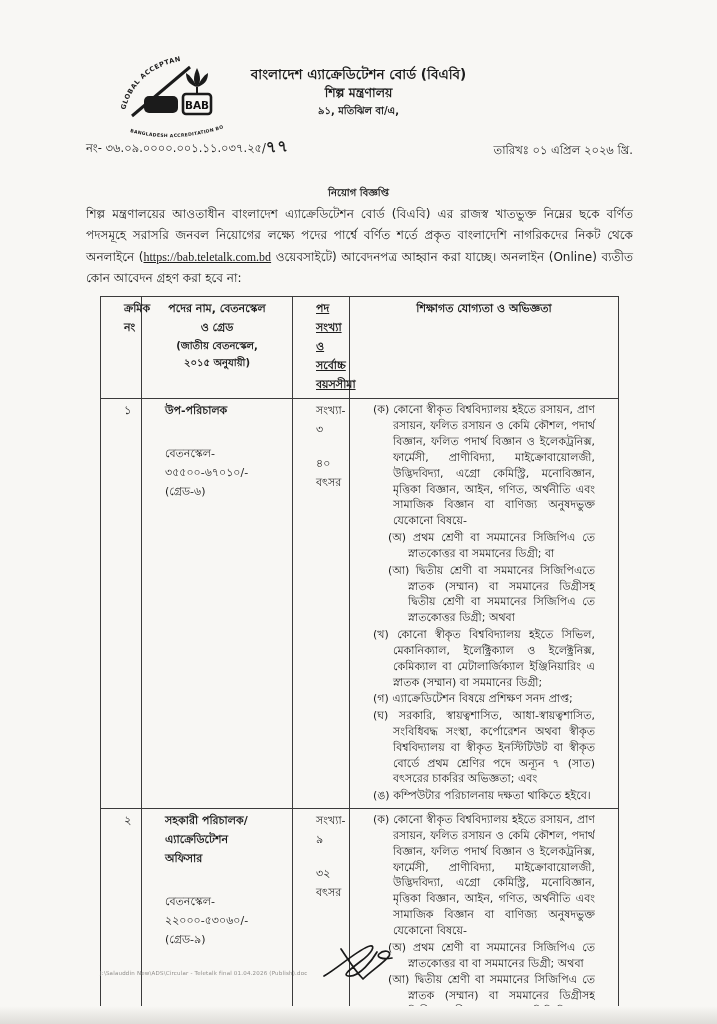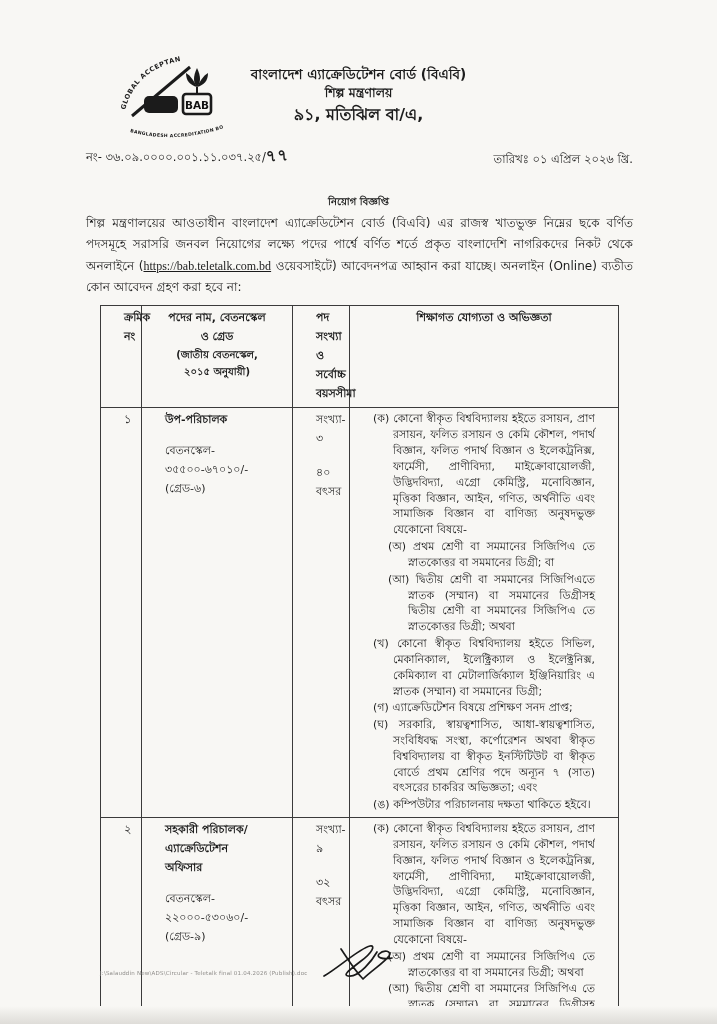--- a/index.html
+++ b/index.html
@@ -5,21 +5,21 @@
   html,body { margin:0; padding:0; background:#dcdad6; }
   .page {
     position:relative; width:717px; height:1024px; margin:0 auto;
     background:#f8f7f4; color:#1c1c1c; overflow:hidden;
     font-family:"DejaVu Sans", sans-serif;
   }
   
   .letterhead { padding-top:64px; text-align:center; line-height:1.5; }
   .org-name  { font-size:13.5px; font-weight:bold; }
   .ministry  { font-size:12.5px; font-weight:bold; }
-  .addr      { font-size:16px;   font-weight:bold; }
+  .addr      { font-size:10px;   font-weight:bold; }
   .logo { position:absolute; left:120px; top:56px; width:112px; height:86px; }
 
   
   .memo-row { display:flex; justify-content:space-between; align-items:flex-end;
               margin:16px 84px 0 86px; font-size:11.5px; }
   .memo-hand { font-size:16px; font-weight:bold; display:inline-block;
                transform:rotate(-4deg); letter-spacing:1px; }
 
   .notice-title { text-align:center; font-size:10px; font-weight:bold; margin-top:24px; }
 
@@ -30,25 +30,25 @@
   table.doc-table { border-collapse:collapse; table-layout:fixed;
                     margin-left:100px; width:518px; font-size:11px; }
   .doc-table td, .doc-table th { border:1.2px solid #3b3b3b; vertical-align:top;
                                  padding:3px 23px; }
   col.c1{width:41px;} col.c2{width:151px;} col.c3{width:57px;} col.c4{width:269px;}
   .doc-table th { font-weight:bold; font-size:11px; }
   .pre { white-space:pre-line; }
   .h-serial { text-align:center; }
   .h-post   { text-align:center; }
   .h-post .sub { font-size:10px; font-weight:bold; }
-  .h-count  { text-align:left; font-weight:bold; }
+  .h-count  { text-align:left; font-weight:bold;text-decoration:underline; }
   .h-qual   { text-align:center; }
   .cell-serial { text-align:center; font-size:11.5px; }
   .post-name { font-weight:bold; }
-  .pay   { margin-top:12px; }
+  .pay   { margin-top:24px; }
   .age   { margin-top:15px; }
   .row-tall td { height:346px; }
   .row-cut  td { height:234px; }
   .clip { max-height:228px; overflow:hidden; }
   .qual { text-align:justify; line-height:1.44; padding-left:20px; text-indent:-20px;
           margin:0 0 1px 0; }
   .qual.ind-1 { margin-left:15px; }
 
   .signature { position:absolute; left:318px; top:940px; width:84px; height:52px; }
   .footer-path { position:absolute; left:100px; top:970px; font-size:5.5px;

